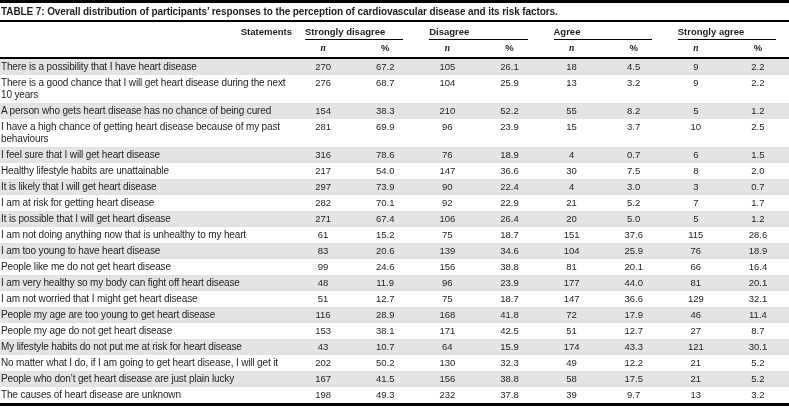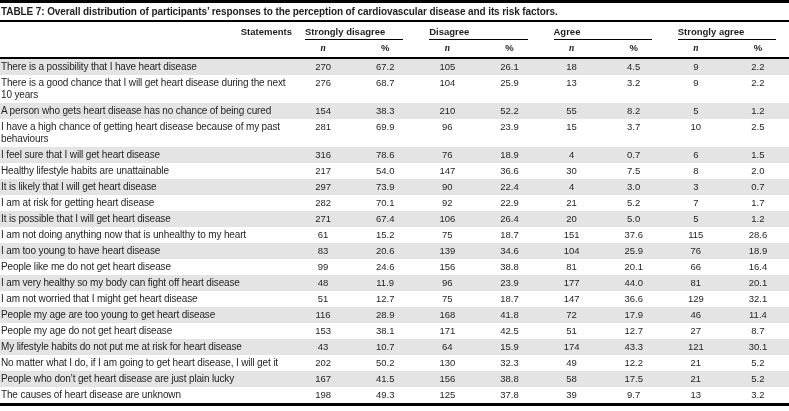--- a/index.html
+++ b/index.html
@@ -294,21 +294,21 @@
           <td class="num">38.8</td>
           <td class="num">58</td>
           <td class="num">17.5</td>
           <td class="num">21</td>
           <td class="num">5.2</td>
         </tr>
         <tr>
           <td class="stmt">The causes of heart disease are unknown</td>
           <td class="num">198</td>
           <td class="num">49.3</td>
-          <td class="num">125</td>
+          <td class="num">232</td>
           <td class="num">37.8</td>
           <td class="num">39</td>
           <td class="num">9.7</td>
           <td class="num">13</td>
           <td class="num">3.2</td>
         </tr>
       </tbody>
   </table>
 </div>
 

